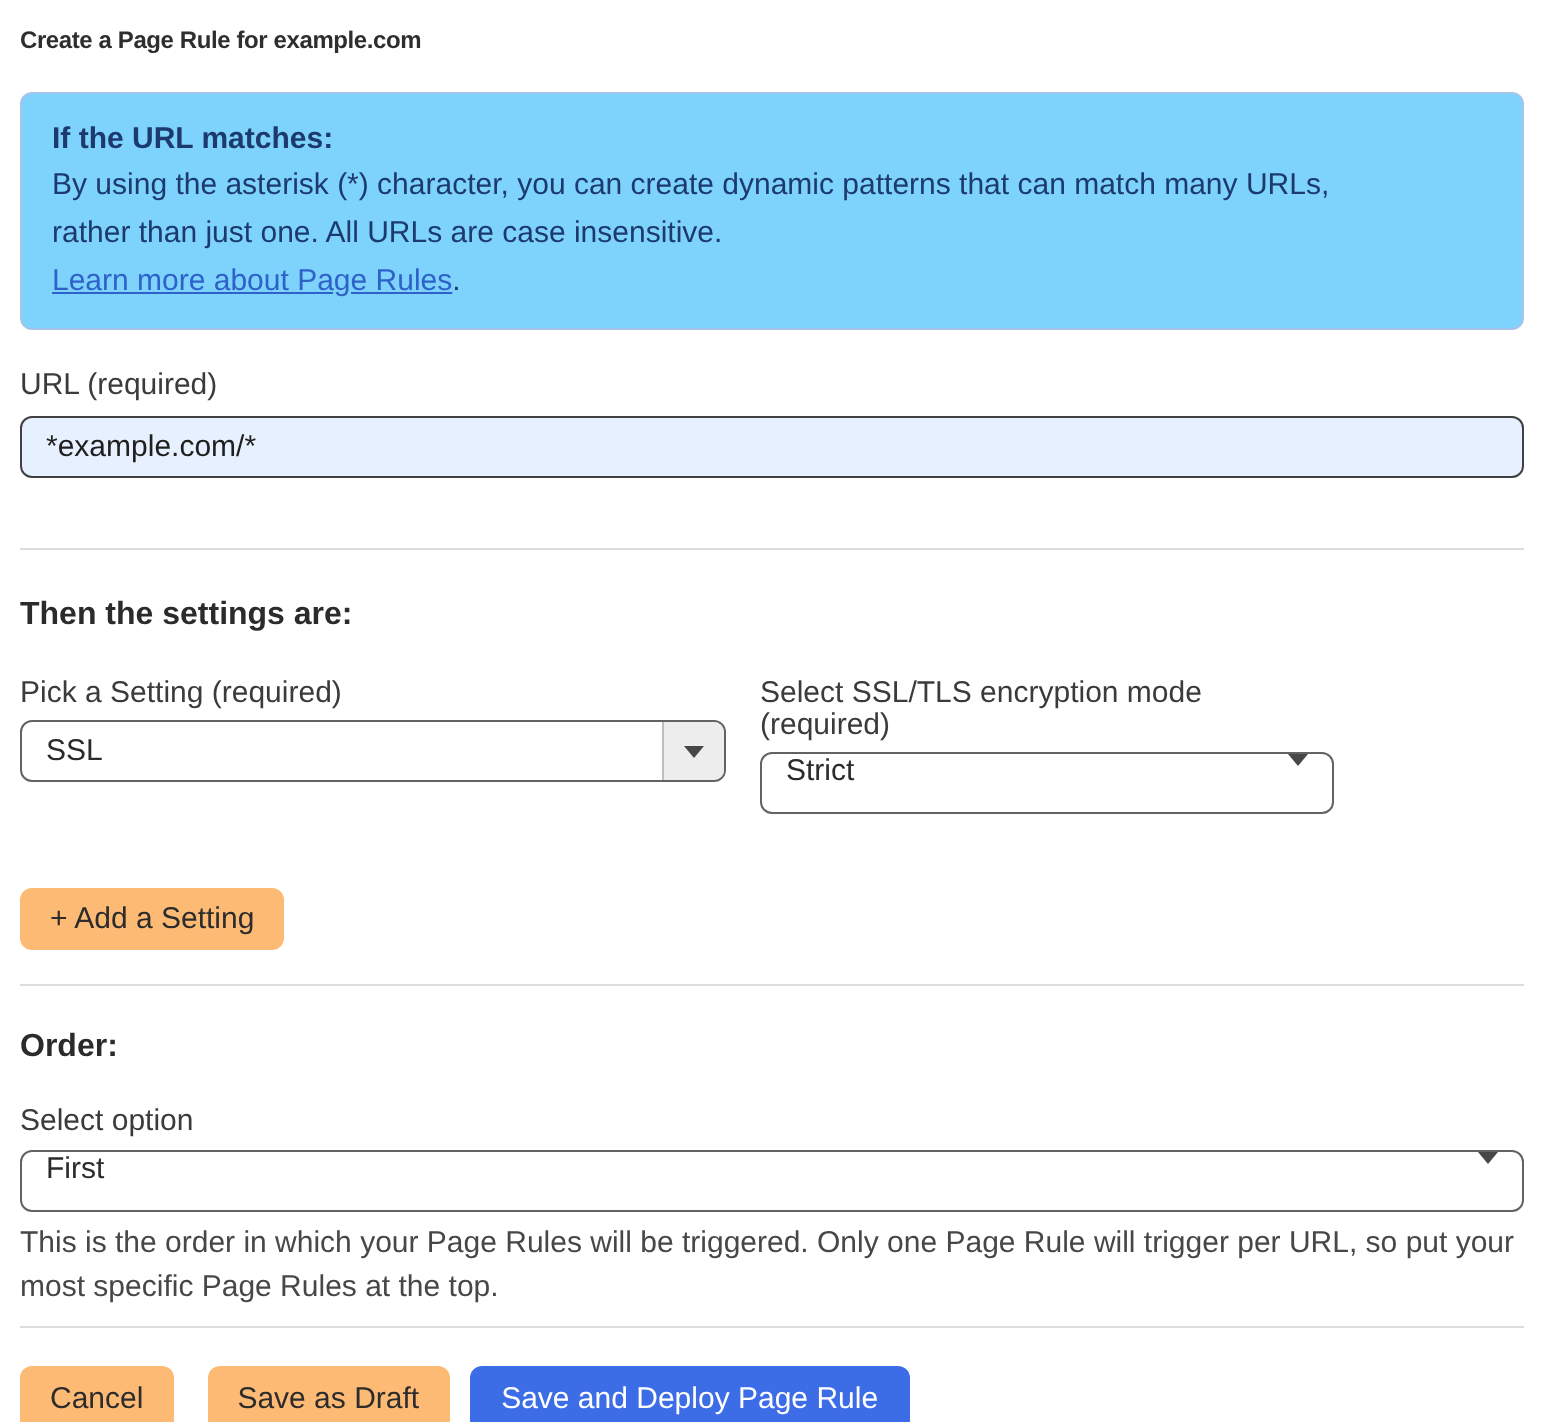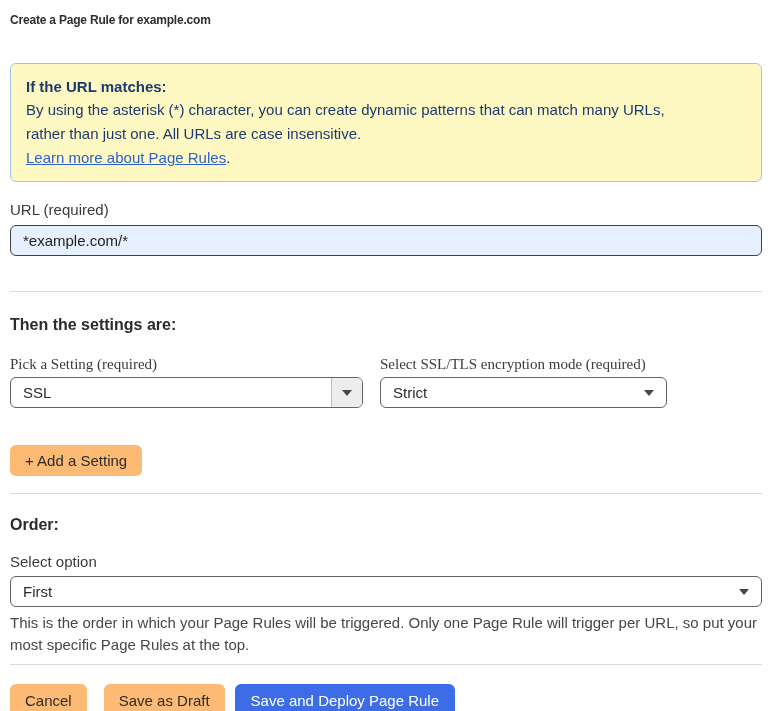--- a/index.html
+++ b/index.html
@@ -12,22 +12,22 @@
   }
   .container { padding: 0 10px; }
 
   .page-title {
     margin: 9px 0 0 0;
     font-size: 12px; line-height: 22px; font-weight: 700;
     color: #2e2e2e; letter-spacing: -0.2px;
   }
 
   .info-box {
-    margin-top: 32px;
-    background: #fef9c3;
+    margin-top: 15px;
+    background: #7dd3fc;
     border: 1px solid #A5C3EB;
     border-radius: 6px;
     padding: 11px 15px;
     color: #1D3A6E;
     font-size: 15px; line-height: 24px;
   }
   .info-heading { font-weight: 700; line-height: 23px; }
   .info-link {
     color: #2F62C9; text-decoration: underline; cursor: pointer;
   }
@@ -57,21 +57,21 @@
 
   .section-heading {
     margin: 23px 0 0 0;
     font-size: 16px; line-height: 19px; font-weight: 700; color: #2b2b2b;
   }
   .section-heading.order { margin-top: 21px; }
 
   .settings-row { display: flex; margin-top: 22px; }
   .col-setting { width: 353px; margin-right: 17px; }
   .col-mode { width: 287px; }
-  .settings-row .field-label { margin-top: 0; line-height: 16px; font-family: Liberation Serif, serif; }
+  .settings-row .field-label { margin-top: 0; line-height: 16px; }
 
   .dropdown {
     margin-top: 5px;
     height: 31px;
     border: 1px solid #636363;
     border-radius: 6px;
     background: #ffffff;
     cursor: pointer;
     display: flex; align-items: stretch;
     font-size: 15px; color: #2b2b2b;
@@ -80,21 +80,21 @@
     flex: 1; display: flex; align-items: center; padding: 0 12px;
     white-space: nowrap; overflow: hidden;
   }
   .dropdown .arrow-section {
     width: 31px;
     background: #EDEDED;
     border-left: 1px solid #BEBEBE;
     border-radius: 0 5px 5px 0;
     display: flex; align-items: center; justify-content: center;
   }
-  .dropdown.simple { align-items: center; justify-content: space-between; padding-right: 12px; }
+  .dropdown.simple { align-items: flex-start; justify-content: space-between; padding-right: 12px; }
   .caret {
     width: 0; height: 0;
     border-left: 5px solid transparent;
     border-right: 5px solid transparent;
     border-top: 6px solid #474747;
   }
 
   .btn {
     display: inline-flex; align-items: center; justify-content: center;
     height: 31px;

